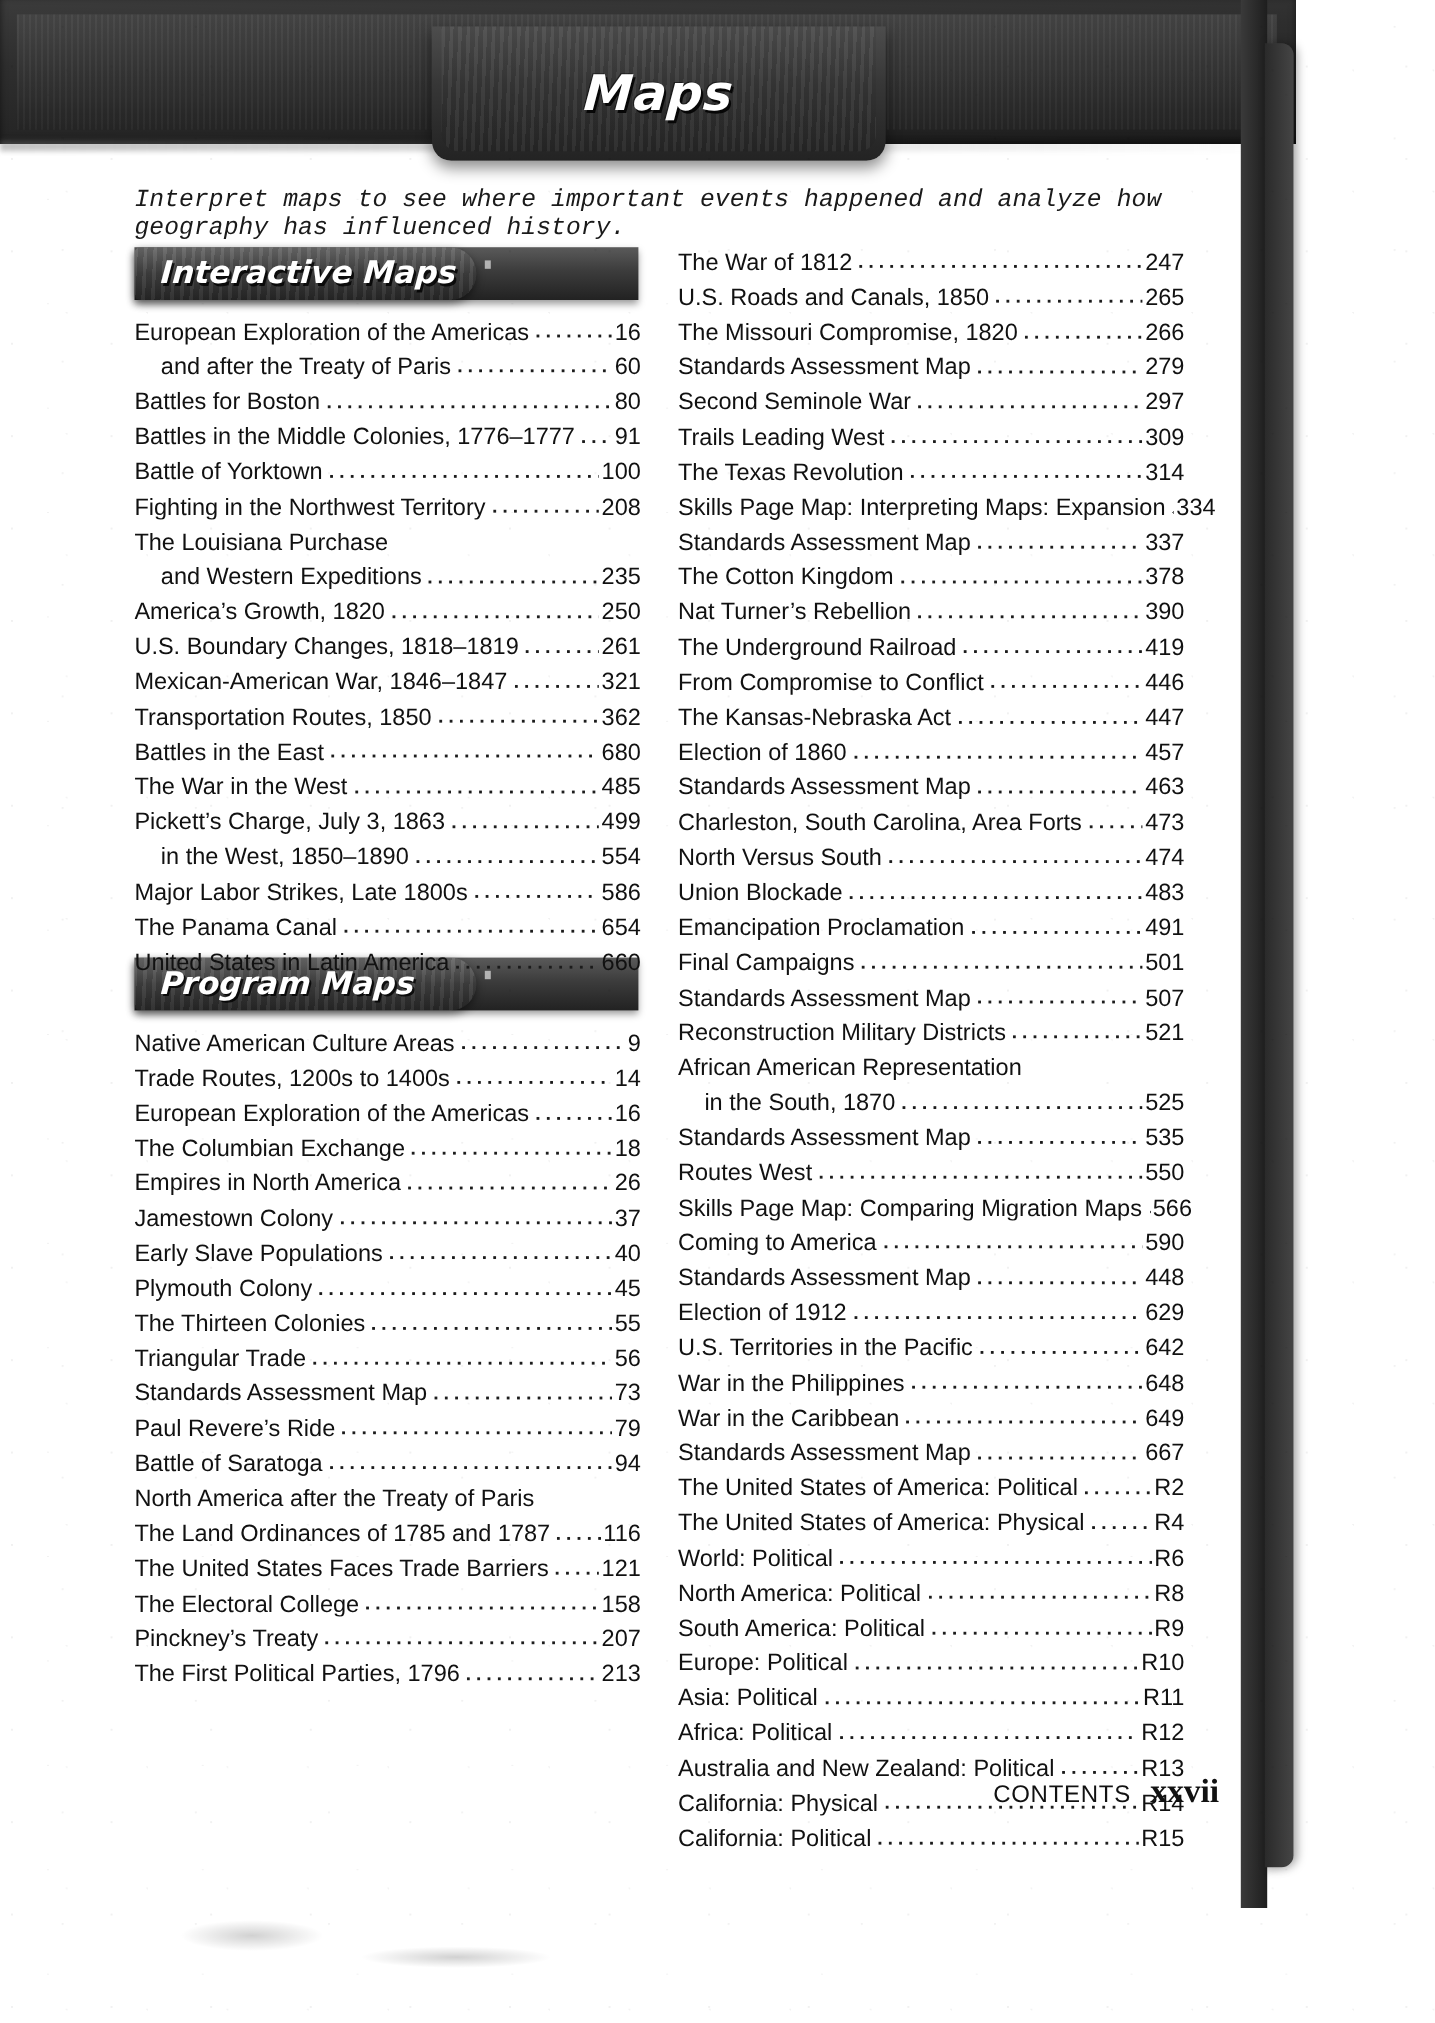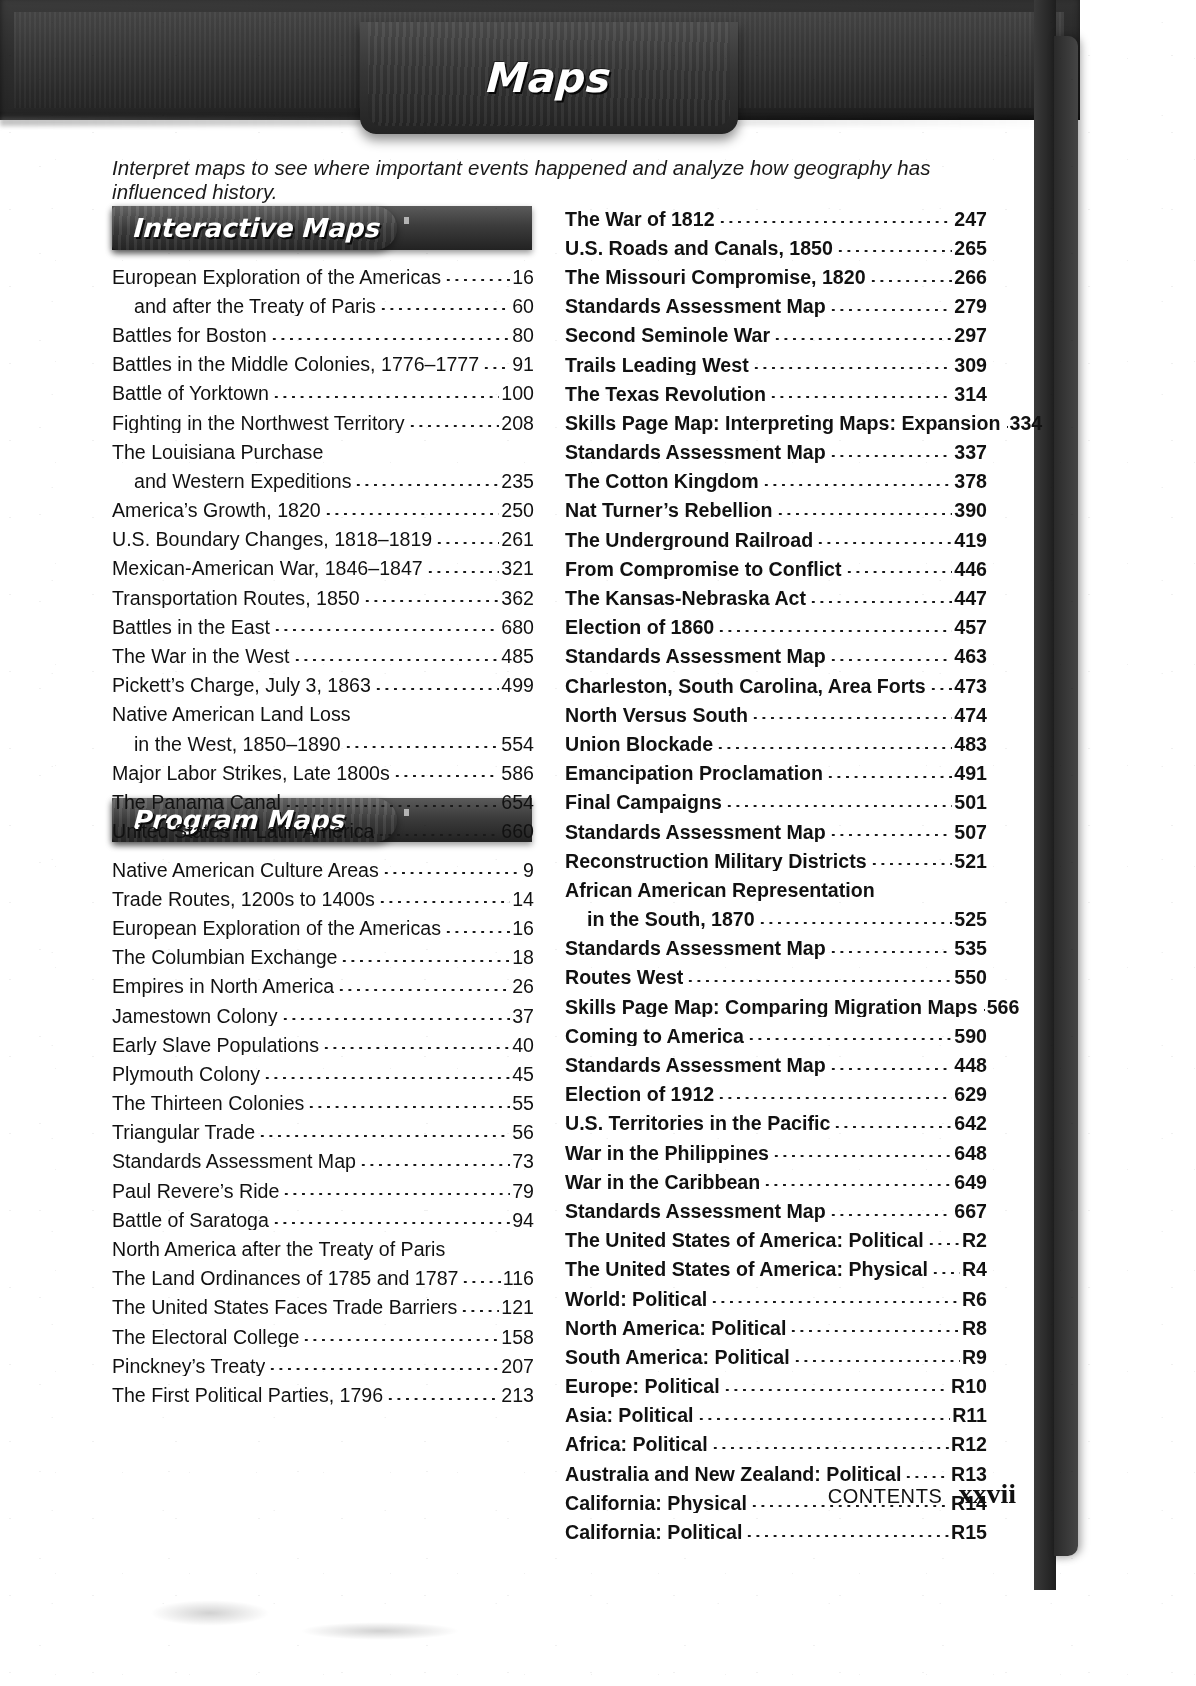--- a/index.html
+++ b/index.html
@@ -114,21 +114,21 @@
     text-shadow: 2px 2px 0 rgba(0,0,0,.85), -1px -1px 0 rgba(0,0,0,.5);
     transform: translateY(-50%) skewX(-4deg);
     font-family: "DejaVu Sans", sans-serif;
   }
 
   
   .intro {
     position:absolute;
     left: 112px; top: 156px;
     width: 880px;
-    font-family: Liberation Sans, sans-serif;
+    font-family: Liberation Mono, monospace;
     font-style: italic;
     font-size: 20.5px;
     color: #1a1a1a;
     letter-spacing: .1px;
   }
 
   
   .banner {
     position:absolute;
     height: 44px;
@@ -171,21 +171,21 @@
   }
 
   
   .col {
     position:absolute;
     font-size: 19.6px;
     color: #111;
     line-height: 1.0;
   }
   .col-left  { left: 112px; width: 422px; }
-  .col-right { left: 565px; width: 422px; font-weight: bold; }
+  .col-right { left: 565px; width: 422px; }
 
   .entry {
     display:flex;
     align-items: flex-end;
     width: 100%;
     white-space: nowrap;
     height: 29.2px;
   }
   .entry .t {
     flex: 0 0 auto;
@@ -338,23 +338,20 @@
       <div class="entry">
         <span class="t">The War in the West</span>
         <span class="lead"></span>
         <span class="p">485</span>
       </div>
       <div class="entry">
         <span class="t">Pickett’s Charge, July 3, 1863</span>
         <span class="lead"></span>
         <span class="p">499</span>
       </div>
-      <div class="entry nolead titleonly">
-        <span class="t">Native American Land Loss</span>
-      </div>
       <div class="entry cont">
         <span class="t">in the West, 1850–1890</span>
         <span class="lead"></span>
         <span class="p">554</span>
       </div>
       <div class="entry">
         <span class="t">Major Labor Strikes, Late 1800s</span>
         <span class="lead"></span>
         <span class="p">586</span>
       </div>

